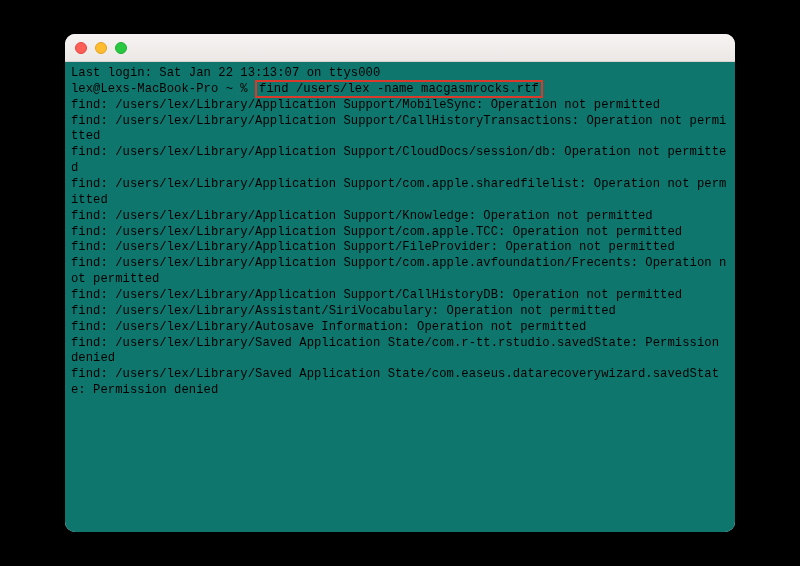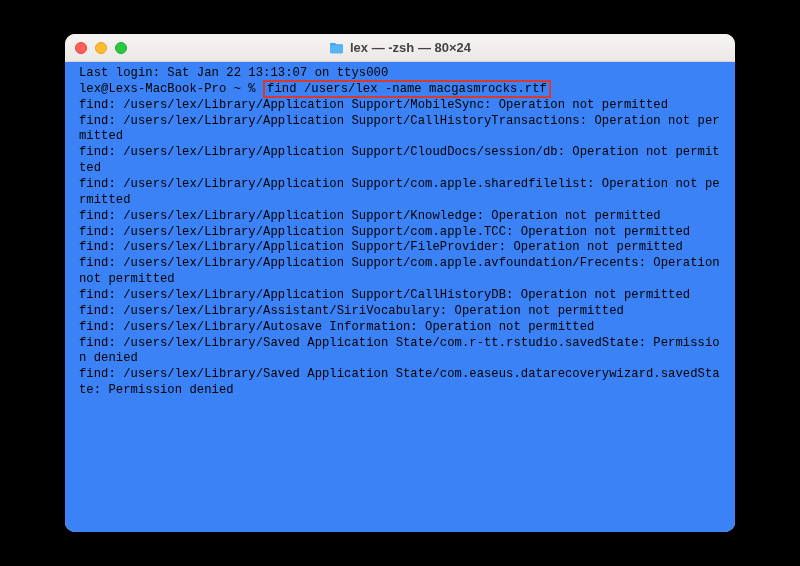--- a/index.html
+++ b/index.html
@@ -59,22 +59,22 @@
     }
     .folder-icon {
       width: 15px;
       height: 12px;
       border-radius: 2px;
       position: relative;
       display: inline-block;
     }
     .body-area {
       flex: 1;
-      background: #3b82f6;
-      padding: 4px 14px;
+      background: #0f766e;
+      padding: 4px 6px;
       overflow: hidden;
     }
     .term {
       font-size: 12.2px;
       line-height: 1.30;
       color: #000;
       white-space: pre-wrap;
       word-break: break-all;
       font-family: "SF Mono","Menlo","Monaco","Courier New",monospace;
       letter-spacing: 0.05px;
@@ -89,26 +89,17 @@
 </head>
 <body>
 
 <div class="window">
   <div class="titlebar">
     <div class="traffic-lights">
       <div class="tl tl-close"></div>
       <div class="tl tl-min"></div>
       <div class="tl tl-max"></div>
     </div>
-    <div class="title-center">
-      <span class="folder-icon">
-        <svg width="15" height="12" viewBox="0 0 15 12">
-          <path d="M1 2.2 C1 1.5 1.5 1 2.2 1 L6 1 L7.2 2.2 L12.8 2.2 C13.5 2.2 14 2.7 14 3.4 L14 10 C14 10.7 13.5 11.2 12.8 11.2 L2.2 11.2 C1.5 11.2 1 10.7 1 10 Z" fill="#3da7f2"></path>
-          <path d="M1 3.2 L14 3.2 L14 10 C14 10.7 13.5 11.2 12.8 11.2 L2.2 11.2 C1.5 11.2 1 10.7 1 10 Z" fill="#58b5f5"></path>
-        </svg>
-      </span>
-      <span>lex — -zsh — 80×24</span>
-    </div>
   </div>
   <div class="body-area">
     <div class="term" id="term-content"><div>Last login: Sat Jan 22 13:13:07 on ttys000</div><div><span>lex@Lexs-MacBook-Pro ~ % </span><span class="cmd-box">find /users/lex -name macgasmrocks.rtf</span></div><div>find: /users/lex/Library/Application Support/MobileSync: Operation not permitted</div><div>find: /users/lex/Library/Application Support/CallHistoryTransactions: Operation not permitted</div><div>find: /users/lex/Library/Application Support/CloudDocs/session/db: Operation not permitted</div><div>find: /users/lex/Library/Application Support/com.apple.sharedfilelist: Operation not permitted</div><div>find: /users/lex/Library/Application Support/Knowledge: Operation not permitted</div><div>find: /users/lex/Library/Application Support/com.apple.TCC: Operation not permitted</div><div>find: /users/lex/Library/Application Support/FileProvider: Operation not permitted</div><div>find: /users/lex/Library/Application Support/com.apple.avfoundation/Frecents: Operation not permitted</div><div>find: /users/lex/Library/Application Support/CallHistoryDB: Operation not permitted</div><div>find: /users/lex/Library/Assistant/SiriVocabulary: Operation not permitted</div><div>find: /users/lex/Library/Autosave Information: Operation not permitted</div><div>find: /users/lex/Library/Saved Application State/com.r-tt.rstudio.savedState: Permission denied</div><div>find: /users/lex/Library/Saved Application State/com.easeus.datarecoverywizard.savedState: Permission denied</div></div>
   </div>
 </div>
 
 </body></html>

